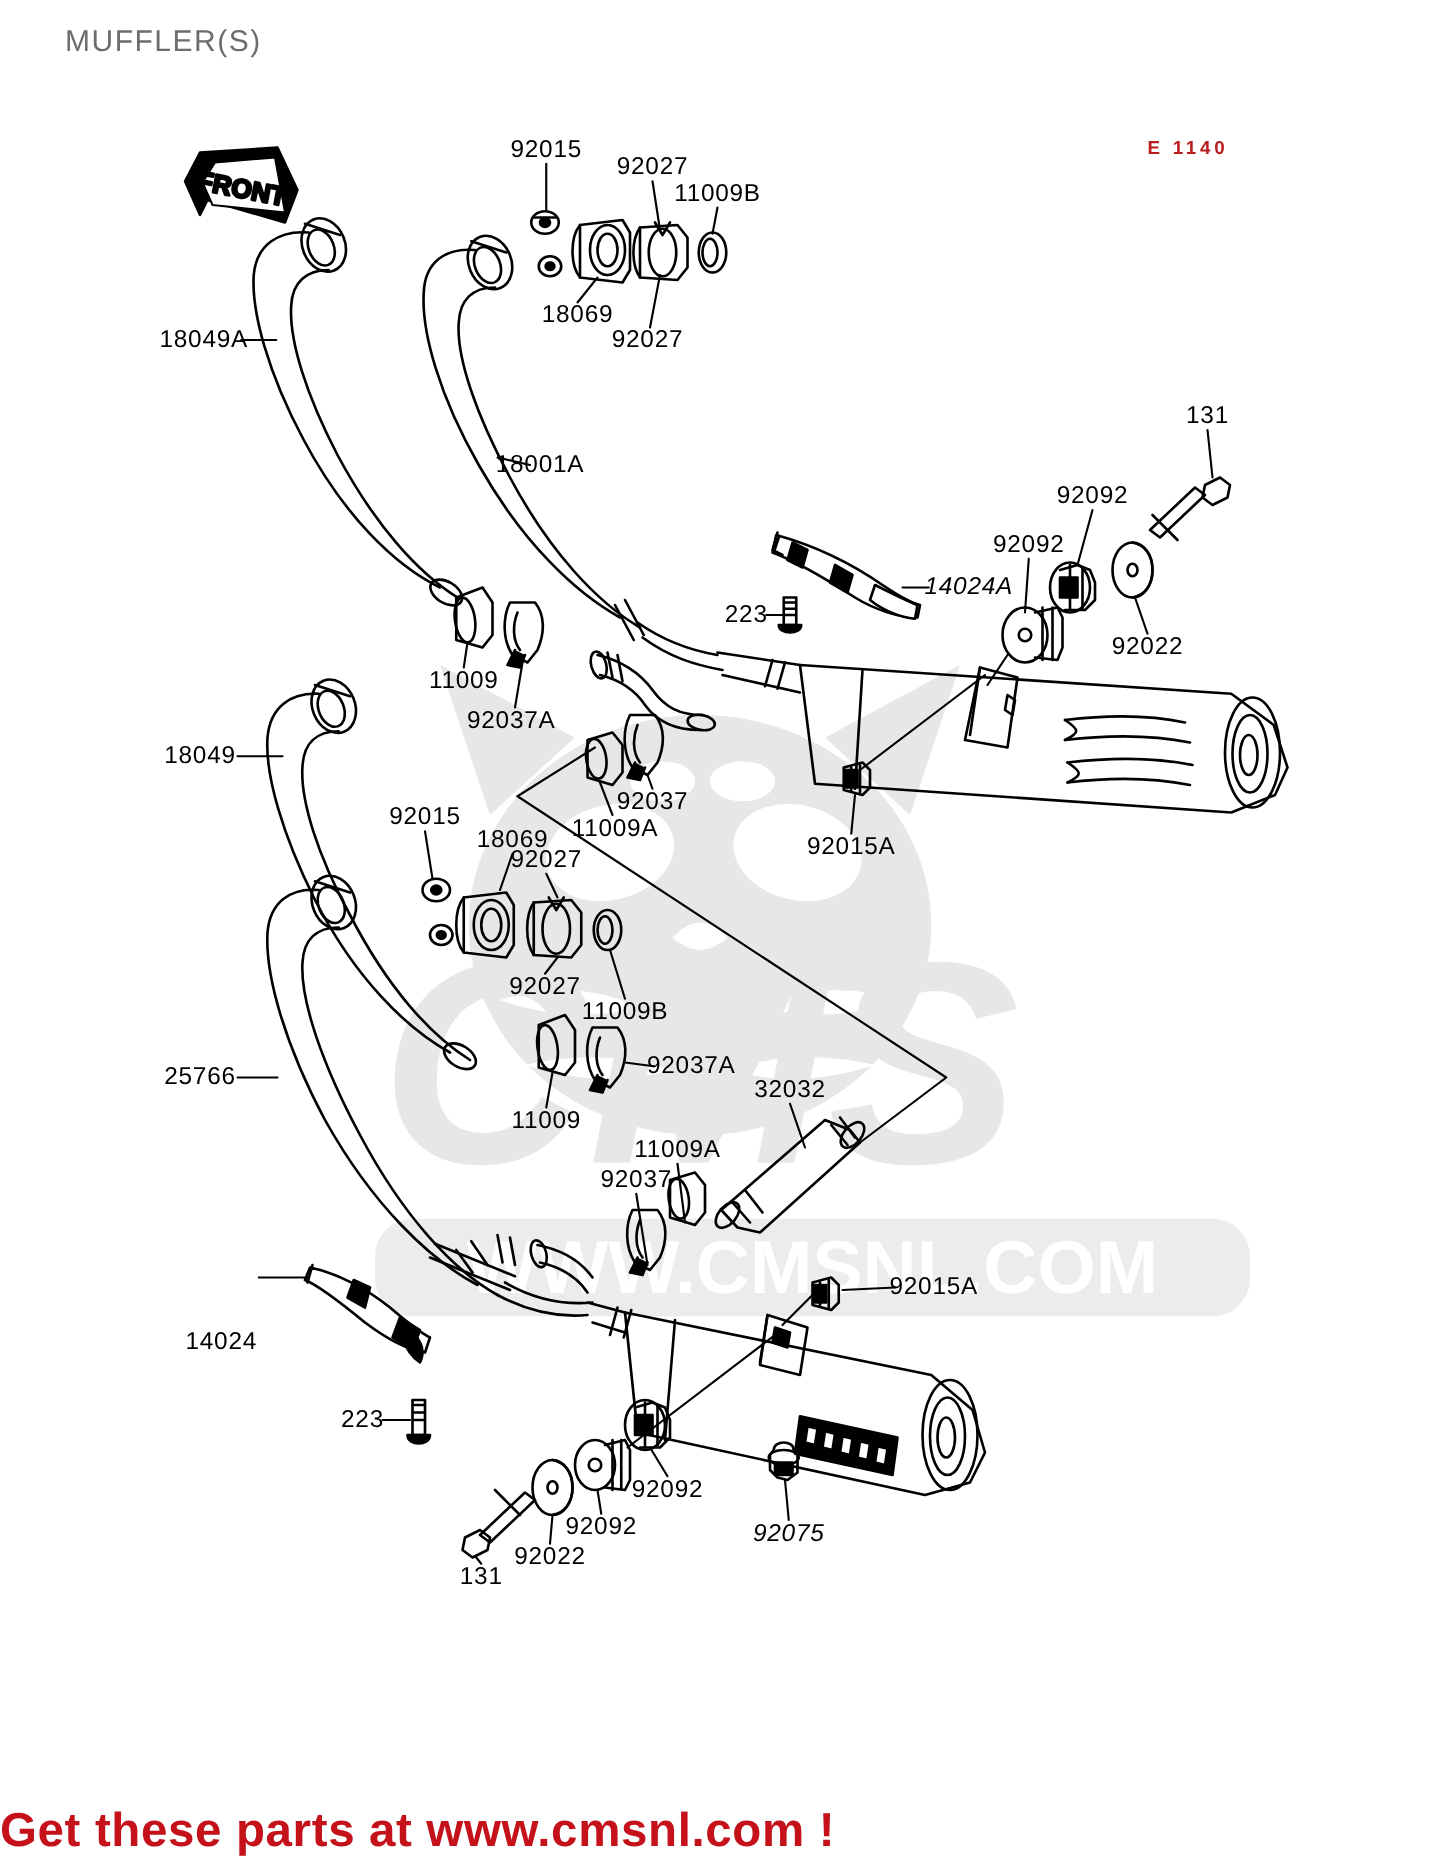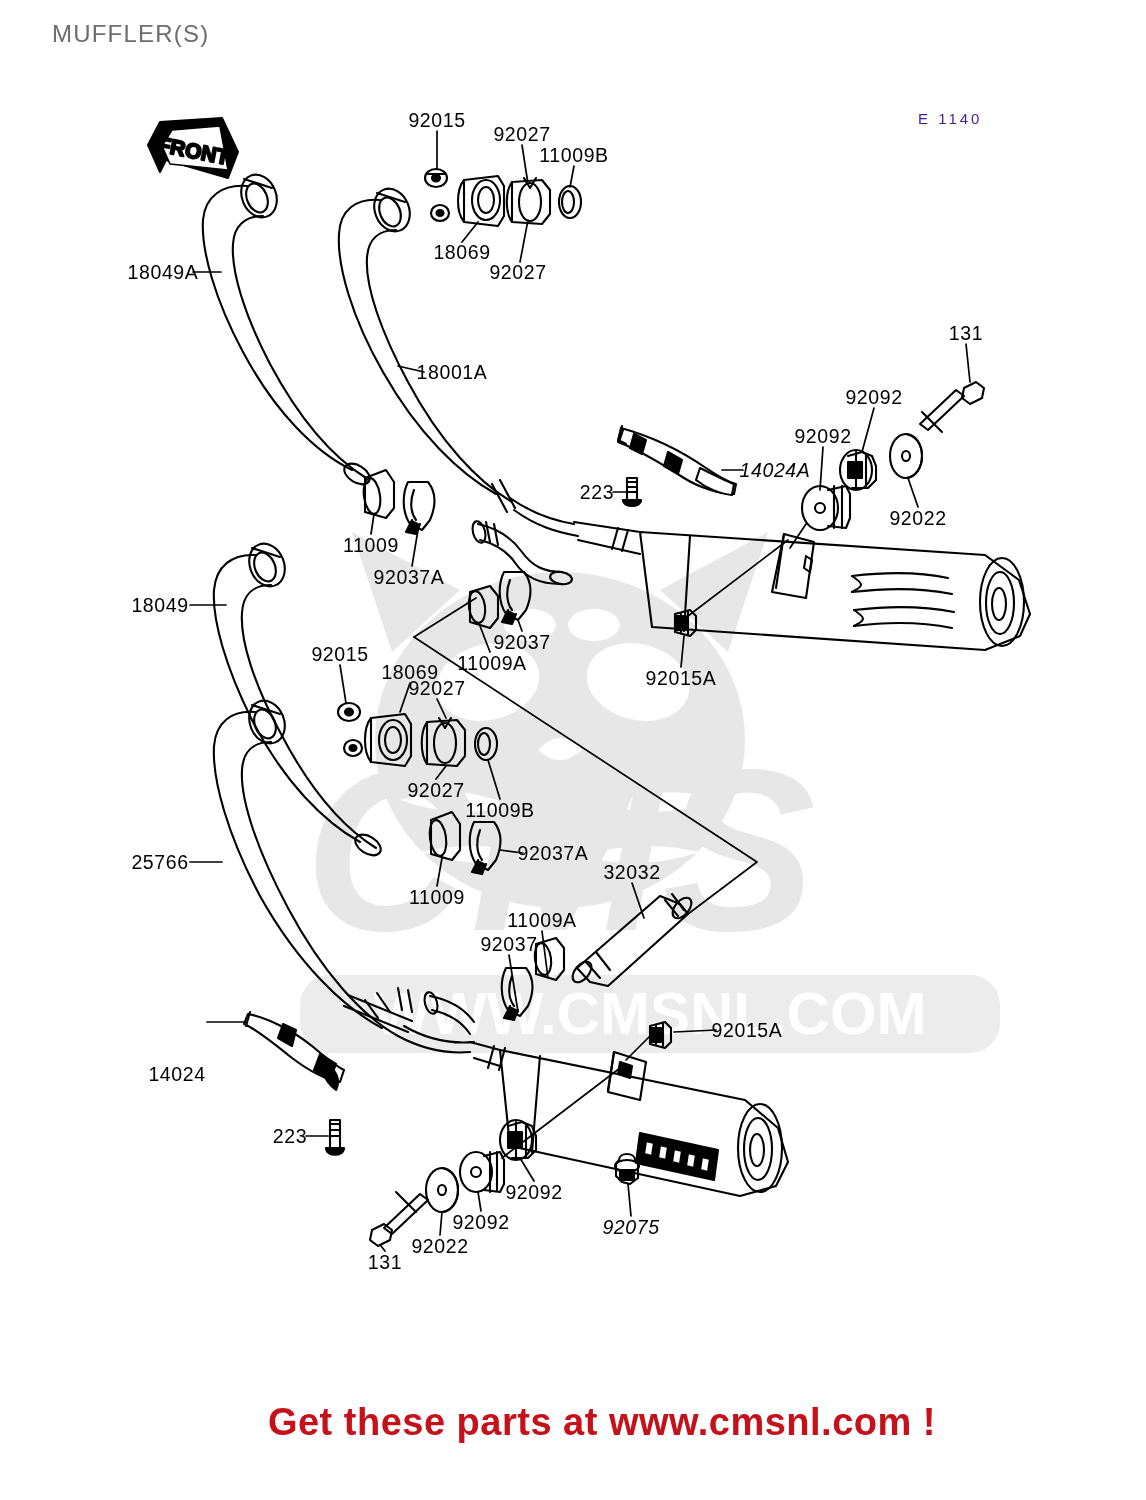--- a/index.html
+++ b/index.html
@@ -2,22 +2,22 @@
 <html><head>
 <meta charset="utf-8">
 <style>
   html,body{margin:0;padding:0;background:#fff;}
   body{width:1146px;height:1500px;position:relative;overflow:hidden;
        font-family:"Liberation Sans","DejaVu Sans",sans-serif;}
 
   #page-title{position:absolute;left:28px;top:20px;font-size:24px;letter-spacing:1.2px;
               color:#6d6d6d;font-weight:400;margin-left:24px;}
   #sheet-code{position:absolute;left:918px;top:110px;font-size:15px;letter-spacing:3px;
-              color:#4c1d95;font-weight:400;}
-  #footer-banner{position:absolute;left:0;top:1401px;width:936px;text-align:right;
+              color:#b91c1c;font-weight:700;}
+  #footer-banner{position:absolute;left:0;top:1444px;width:936px;text-align:left;
                  font-size:38px;color:#c4111a;font-weight:700;letter-spacing:.5px;}
 
   #diagram{position:absolute;left:0;top:0;width:1146px;height:1430px;}
 
   .lbl{position:absolute;font-size:19.5px;color:#000;font-weight:400;white-space:nowrap;
        letter-spacing:.6px;transform:translate(-50%,-50%);}
   .wm{position:absolute;pointer-events:none;}
 </style>
 </head>
 <body>
@@ -457,21 +457,21 @@
     </g>
   </svg>
 
   <div id="callouts">
       <div class="lbl" style="left: 437px; top: 120px;">92015</div>
       <div class="lbl" style="left: 522px; top: 134px;">92027</div>
       <div class="lbl" style="left: 574px; top: 155px;">11009B</div>
       <div class="lbl" style="left: 462px; top: 252px;">18069</div>
       <div class="lbl" style="left: 518px; top: 272px;">92027</div>
       <div class="lbl" style="left: 163px; top: 272px; text-align: center;">18049A</div>
-      <div class="lbl" style="left: 452px; top: 372px; text-align: center;">18001A</div>
+      <div class="lbl" style="left: 432px; top: 372px; text-align: center;">18001A</div>
       <div class="lbl" style="left: 966px; top: 333px;">131</div>
       <div class="lbl" style="left: 874px; top: 397px;">92092</div>
       <div class="lbl" style="left: 823px; top: 436px;">92092</div>
       <div class="lbl" style="left: 775px; top: 470px; font-style: italic;">14024A</div>
       <div class="lbl" style="left: 597px; top: 492px;">223</div>
       <div class="lbl" style="left: 918px; top: 518px;">92022</div>
       <div class="lbl" style="left: 371px; top: 545px;">11009</div>
       <div class="lbl" style="left: 409px; top: 577px;">92037A</div>
       <div class="lbl" style="left: 160px; top: 605px;">18049</div>
       <div class="lbl" style="left: 340px; top: 654px;">92015</div>

